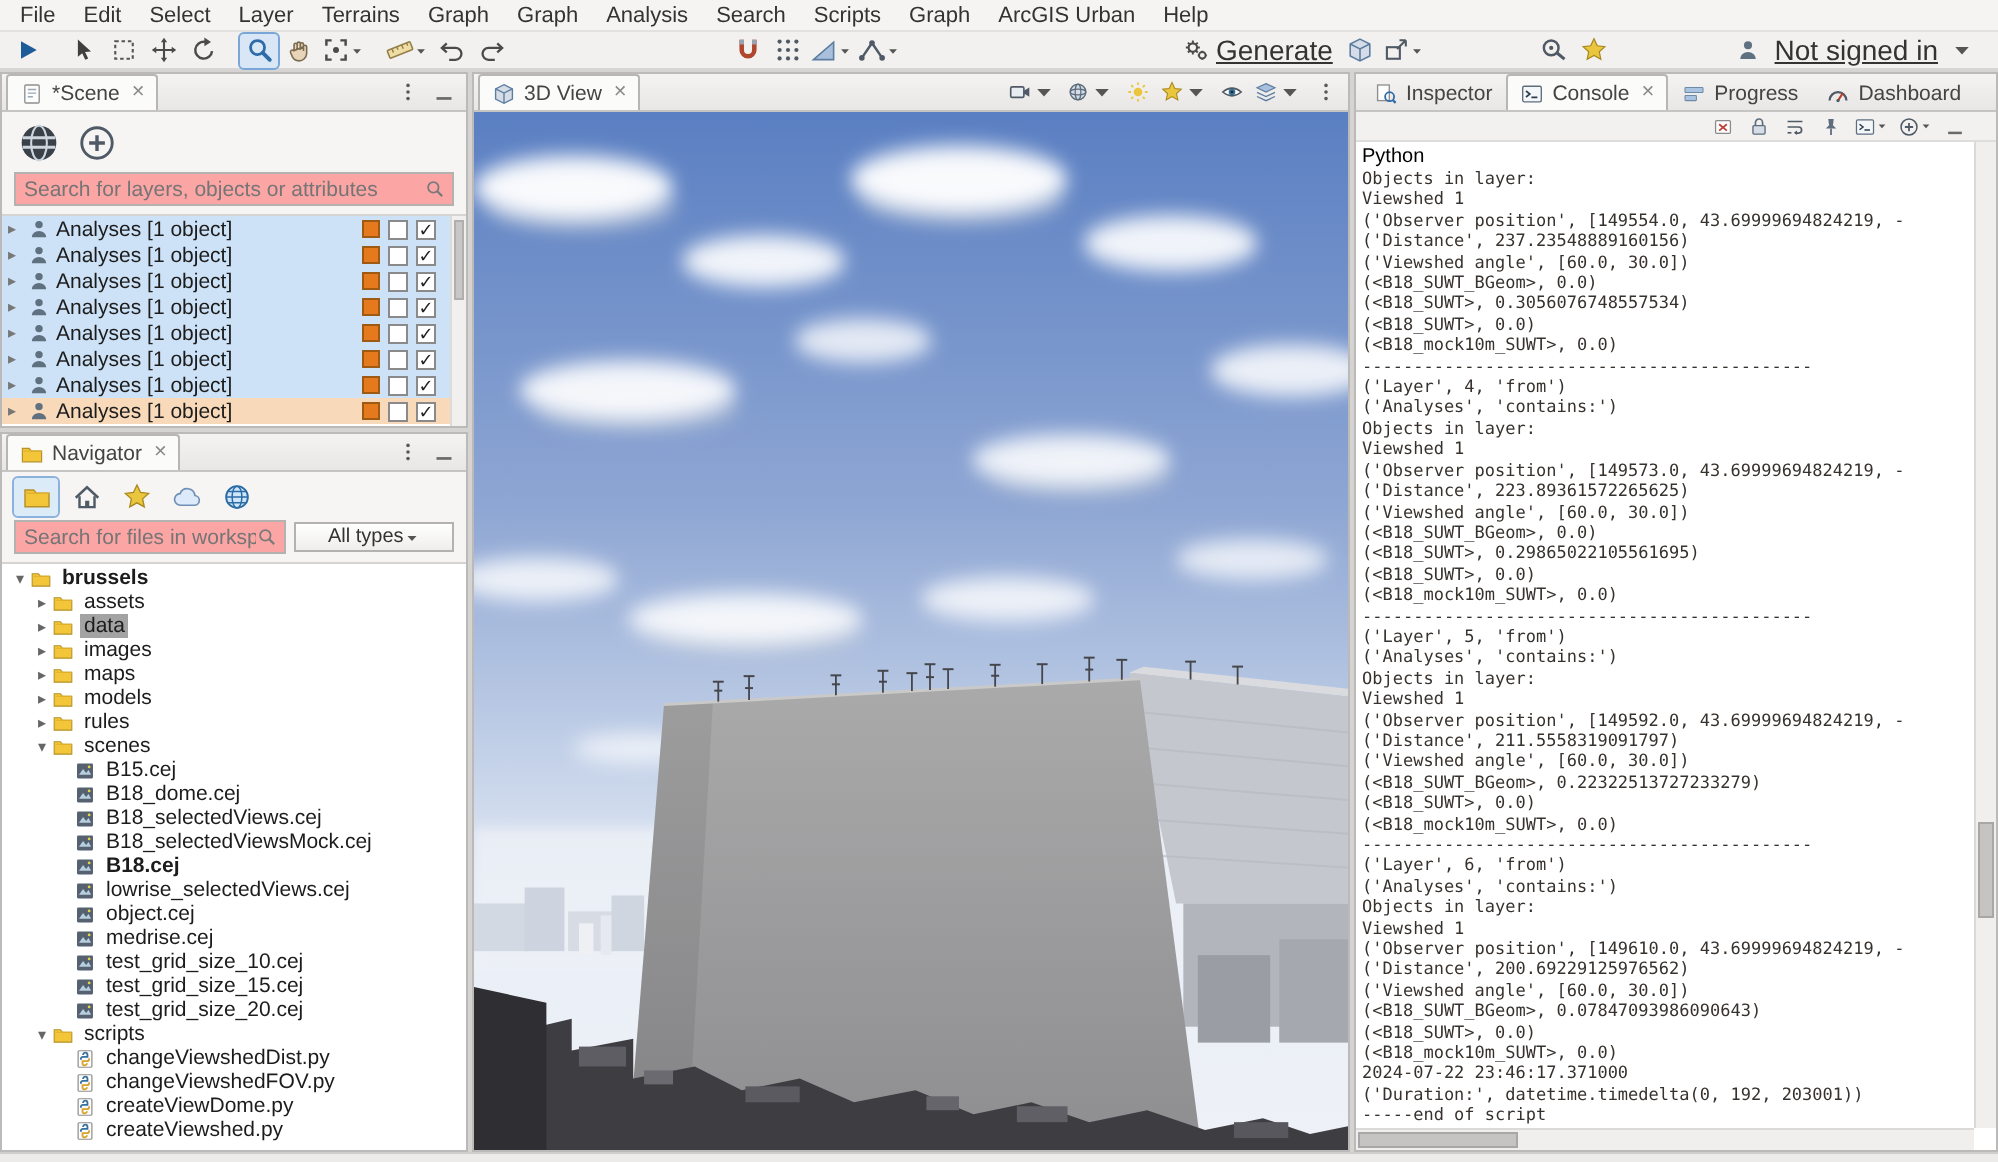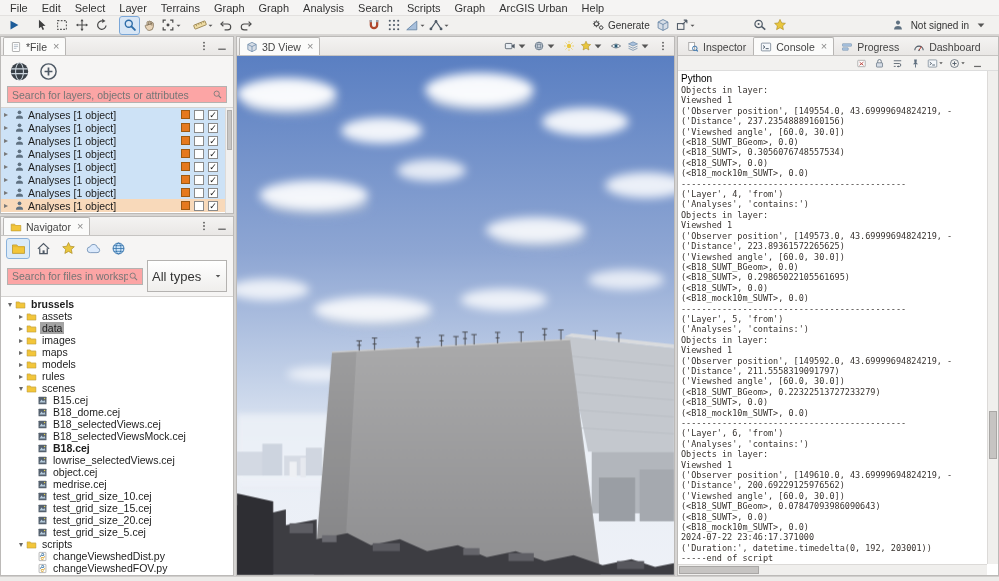--- a/index.html
+++ b/index.html
@@ -10,21 +10,21 @@
   .menubar { height: 16px; background: #f5f4f3; border-bottom: 1px solid #e3e1df; display: flex; align-items: center; padding-left: 3px; }
   .menu-item { padding: 0 7px; line-height: 16px; white-space: nowrap; cursor: default; }
 
   
   .toolbar { height: 19px; background: #f2f1ef; border-bottom: 1px solid #d8d6d4; display: flex; align-items: center; padding: 0 4px; }
   .tb-group { display: flex; align-items: center; gap: 1px; margin-right: 9px; }
   .brk-md { margin-left: 100px; } .brk-lg { margin-left: 130px; } .brk-sm { margin-left: 45px; }
   .tbtn { min-width: 19px; height: 17px; display: flex; align-items: center; justify-content: center; border-radius: 2px; padding: 0 1px; }
   .tbtn svg { width: 14px; height: 14px; display: block; }
   .tbtn.active { background: #d8e6f5; outline: 1px solid #7aa7d8; }
-  .tb-label { font-size: 10px; margin: 0 2px 0 3px; white-space: nowrap; }
+  .tb-label { font-size: 14px; margin: 0 2px 0 3px; white-space: nowrap; text-decoration: underline; }
   .tb-caret svg { width: 7px; height: 7px; }
   .tb-right { margin-left: auto; display: flex; align-items: center; gap: 2px; padding-right: 4px; }
   .signin { display: flex; align-items: center; gap: 4px; padding: 0 4px; }
   .signin svg { width: 12px; height: 12px; }
 
   
   .workspace { position: absolute; top: 36px; left: 0; right: 0; bottom: 5px; display: flex; gap: 2px; }
   .left-col { width: 234px; display: flex; flex-direction: column; gap: 2px; }
   .panel { background: #f6f5f4; border: 1px solid #bcbab8; display: flex; flex-direction: column; min-height: 0; min-width: 0; }
   .scene-panel { height: 178px; }
@@ -60,21 +60,21 @@
   .srow .swatch { width: 9px; height: 9px; border: 1px solid #9e5a12; margin-right: 4px; flex: 0 0 auto; }
   .srow .cb { width: 10px; height: 10px; background: #fff; border: 1px solid #8a8a8a; margin-right: 4px; font-size: 9px; line-height: 8px; text-align: center; color: #222; flex: 0 0 auto; }
   .side-scroll { position: absolute; right: 0; top: 0; bottom: 0; width: 8px; background: #f1f0ef; border-left: 1px solid #dddbd9; }
   .side-thumb { position: absolute; left: 1px; right: 1px; background: #c9c7c5; border: 1px solid #b1afad; }
 
   
   .nav-tools { height: 24px; display: flex; align-items: center; gap: 3px; padding: 0 6px; flex: 0 0 auto; }
   .nav-tools .tbtn { min-width: 22px; height: 19px; }
   .nav-tools .tbtn svg { width: 15px; height: 15px; }
   .nav-tools .tbtn.active { background: #dcebf8; outline: 1px solid #8ab2dc; }
-  .type-select { width: 80px; height: 32px; border: 1px solid #b4b2b0; background: linear-gradient(#ffffff, #efeeec); display: flex; align-items: center; padding: 0 4px; font-size: 13px; color: #333; flex: 0 0 auto; }
+  .type-select { width: 80px; height: 15px; border: 1px solid #b4b2b0; background: linear-gradient(#ffffff, #efeeec); display: flex; align-items: center; padding: 0 16px; font-size: 10px; color: #333; flex: 0 0 auto; }
   .type-select .sel-caret { margin-left: auto; display: flex; }
   .type-select .sel-caret svg { width: 8px; height: 8px; }
   .nav-tree { flex: 1; background: #fff; border-top: 1px solid #d6d4d2; overflow: hidden; padding-top: 1px; }
   .trow { height: 12px; display: flex; align-items: center; font-size: 10.5px; white-space: nowrap; color: #1c1c1c; }
   .trow .arr { width: 10px; text-align: center; color: #666; font-size: 8px; flex: 0 0 auto; }
   .trow .ticon { margin-right: 3px; display: flex; flex: 0 0 auto; }
   .trow .ticon svg { width: 11px; height: 11px; display: block; }
   .trow .lbl { padding: 0 2px; }
   .trow .lbl.green { background: #a3a3a3; }
   .trow .lbl.bold { font-weight: bold; }
@@ -311,21 +311,21 @@
 
       <section class="panel scene-panel">
         <div class="tabbar">
           <div class="tab active">
             <span class="ticon" id="scene-tab-icon">
                 <svg viewBox="0 0 16 16" xmlns="http://www.w3.org/2000/svg">
                   <rect x="3.2" y="2" width="9.6" height="12" rx="0.8" fill="#fdfdfd" stroke="#8f8f8f" stroke-width="0.9"></rect>
                   <path d="M5.2 5 H10.8 M5.2 7.4 H10.8 M5.2 9.8 H8.6" stroke="#9aa8b6" stroke-width="0.9"></path>
                 </svg>
               </span>
-            <span>*File</span>
+            <span>*Scene</span>
             <span class="x">×</span>
           </div>
           <div class="tabbar-right" id="scene-controls">
               <div class="tbtn">
                 <svg viewBox="0 0 16 16" xmlns="http://www.w3.org/2000/svg">
                   <circle cx="8" cy="3.6" r="1.2" fill="#5a5a5a"></circle>
                   <circle cx="8" cy="8" r="1.2" fill="#5a5a5a"></circle>
                   <circle cx="8" cy="12.4" r="1.2" fill="#5a5a5a"></circle>
                 </svg>
               </div>
@@ -749,31 +749,20 @@
             <div class="trow" style="padding-left: 26px;">
               <span class="arr"></span>
               <span class="ticon">
                 <svg viewBox="0 0 16 16" xmlns="http://www.w3.org/2000/svg">
                   <rect x="2.2" y="2.6" width="11.6" height="10.8" rx="0.8" fill="#55616e"></rect>
                   <path d="M3.6 10.8 L6.6 6.6 L8.8 9.4 L10.6 7.2 L12.4 10.8 Z" fill="#b8cede"></path>
                   <circle cx="11" cy="5" r="1" fill="#e8d44a"></circle>
                 </svg>
               </span>
               <span class="lbl">test_grid_size_20.cej</span>
-            </div>
-            <div class="trow" style="padding-left: 26px;">
-              <span class="arr"></span>
-              <span class="ticon">
-                <svg viewBox="0 0 16 16" xmlns="http://www.w3.org/2000/svg">
-                  <rect x="2.2" y="2.6" width="11.6" height="10.8" rx="0.8" fill="#55616e"></rect>
-                  <path d="M3.6 10.8 L6.6 6.6 L8.8 9.4 L10.6 7.2 L12.4 10.8 Z" fill="#b8cede"></path>
-                  <circle cx="11" cy="5" r="1" fill="#e8d44a"></circle>
-                </svg>
-              </span>
-              <span class="lbl">test_grid_size_5.cej</span>
             </div>
             <div class="trow" style="padding-left: 15px;">
               <span class="arr">▾</span>
               <span class="ticon">
                 <svg viewBox="0 0 16 16" xmlns="http://www.w3.org/2000/svg">
                   <path d="M1.6 4.2 H6.2 L7.6 6 H14.4 V13.2 H1.6 Z" fill="#f3c63a" stroke="#b6922a" stroke-width="0.8"></path>
                   <path d="M1.6 6 H14.4" stroke="#e0b22f" stroke-width="0.8"></path>
                 </svg>
               </span>
               <span class="lbl">scripts</span>

